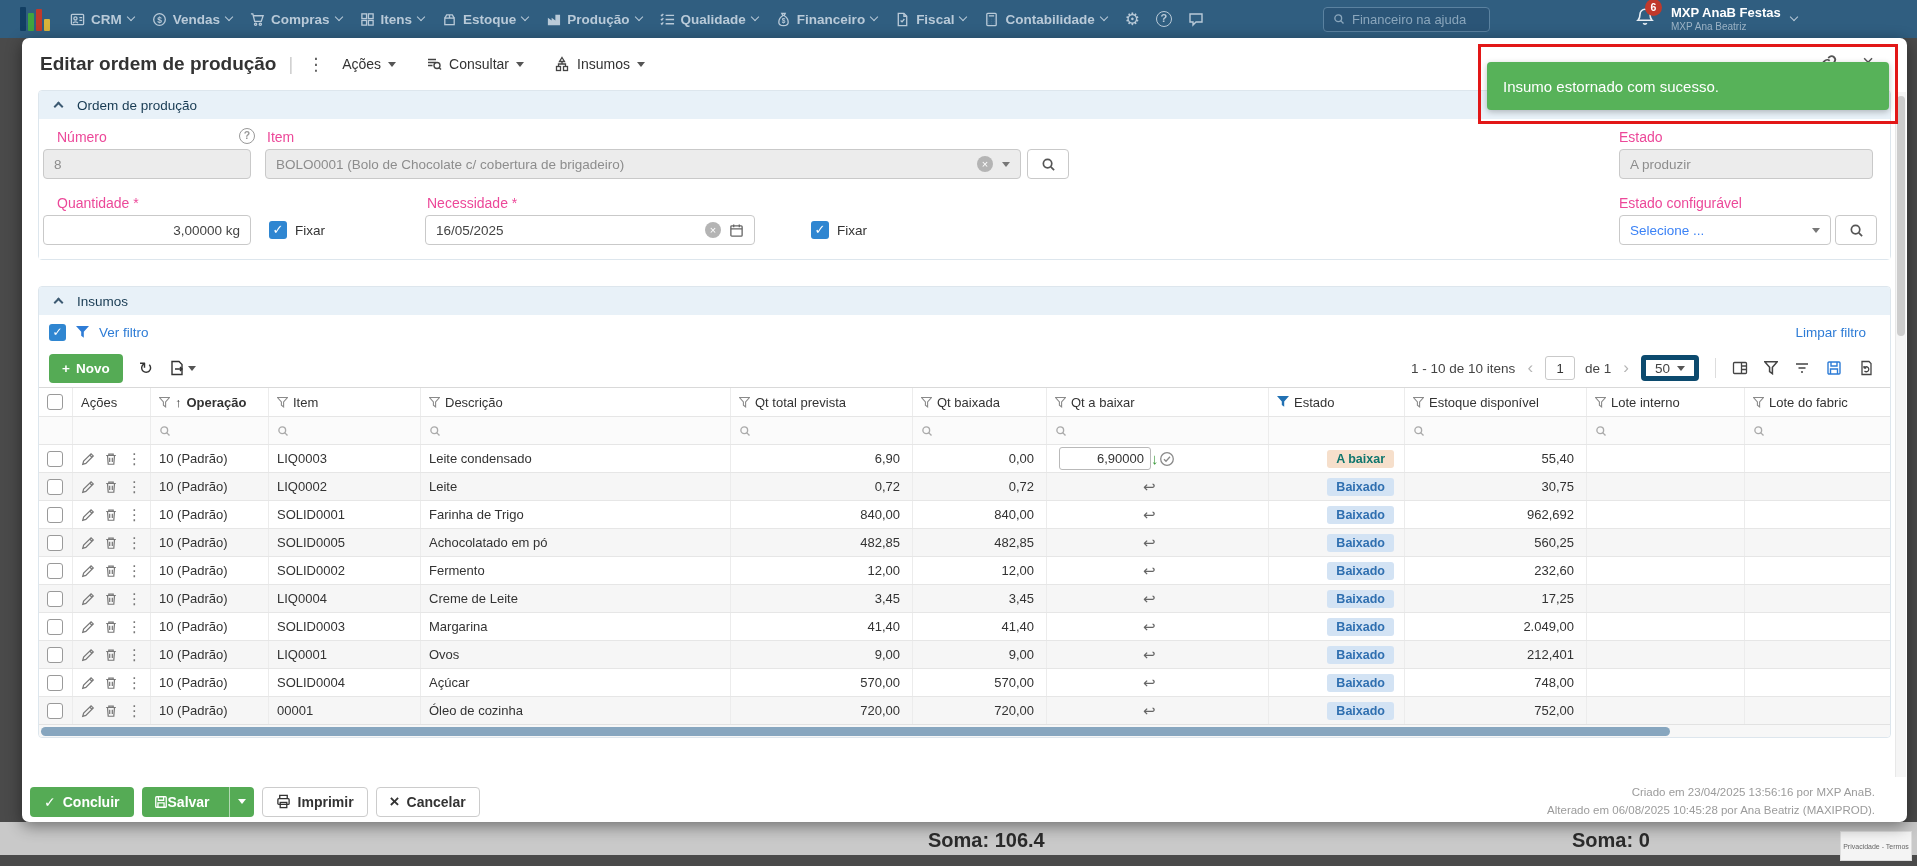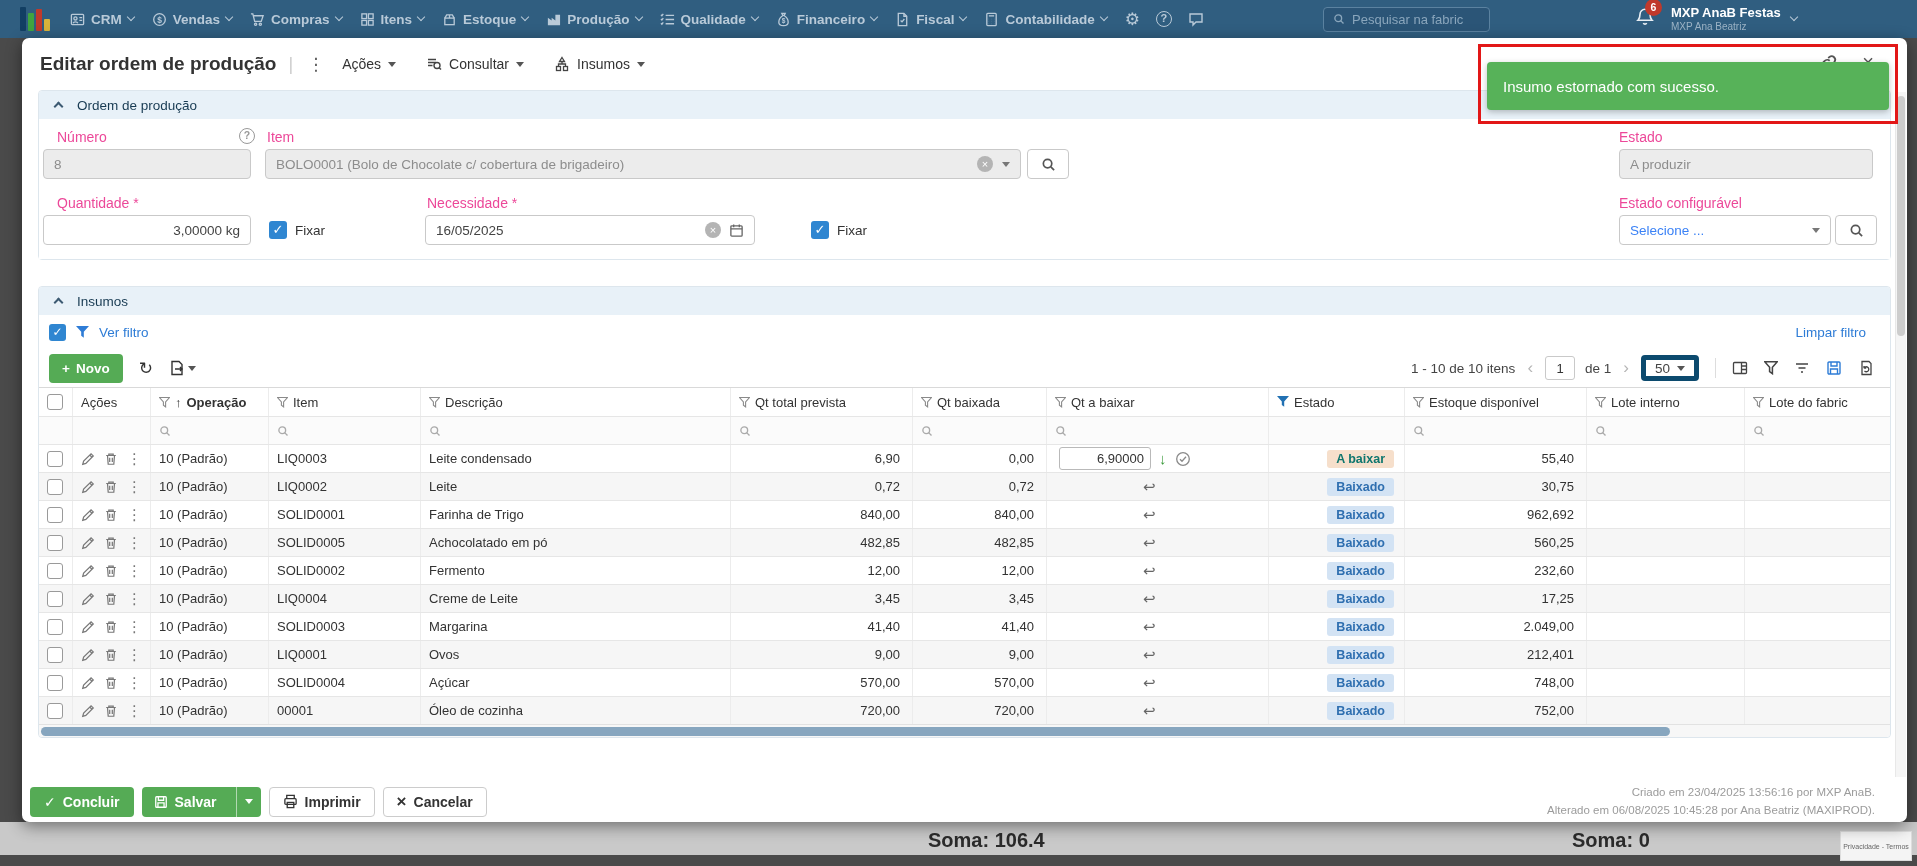--- a/index.html
+++ b/index.html
@@ -95,39 +95,39 @@
   .num { justify-content:flex-end; padding-right:12px; }
   .hfun { flex:0 0 auto; }
   .sorted { font-weight:bold; }
   .sortarr { color:#333; font-weight:bold; }
   .frow { background:#fbfbfb; height:28px; }
   .alt { background:#f6f6f6; }
   .rbox { width:16px; height:16px; border:1.5px solid #9a9a9a; border-radius:3px; background:#fff; cursor:pointer; }
   .cact { gap:9px; color:#777; }
   .kb { font-size:15px; cursor:pointer; }
   .qta { padding-left:12px; gap:8px; }
-  .qta-edit { display:flex; align-items:center; gap:8px; }
+  .qta-edit { display:flex; align-items:center; }
   .qta input { width:92px; height:23px; border:1px solid #b9b9b9; border-radius:3px; text-align:right;
                padding-right:6px; font-size:13px; font-family:inherit; color:#333; }
   .dn { color:#3f9c3f; font-weight:bold; font-size:15px; cursor:pointer; }
   .undo { margin-left:84px; color:#666; font-size:15px; cursor:pointer; }
   .cest { justify-content:flex-end; padding-right:10px; }
   .bdg { padding:2px 9px; border-radius:3px; font-size:12.5px; font-weight:bold; }
   .warn { background:#f6dfcb; color:#0f766e; }
   .info { background:#d3e3f4; color:#2f6fb0; }
   .hscroll { height:13px; border-top:1px solid #e2e2e2; background:#f7f7f7; position:relative; border-radius:0 0 4px 4px; }
   .hthumb { position:absolute; left:2px; top:2px; height:9px; width:88%; background:#87a6bf; border-radius:5px; cursor:grab; }
 
   .reservas { margin:20px 16px 0; border-radius:4px; }
 
   .m-footer { flex:0 0 41px; margin-top:auto; display:flex; align-items:center; padding:0 10px 0 8px; gap:8px; position:relative; }
   .btng { height:30px; background:#55ab55; color:#fff; font-weight:bold; font-size:14px; border-radius:4px;
           display:flex; align-items:center; gap:7px; padding:0 14px; cursor:pointer; }
   .split { padding:0; }
-  .split .mainseg { display:flex; align-items:center; gap:7px; padding:0 12px; }
+  .split .mainseg { display:flex; align-items:center; padding:0 12px; }
   .split .caretseg { border-left:1px solid rgba(255,255,255,.55); padding:0 8px; height:100%; display:flex; align-items:center; }
   .caret-w { width:0; height:0; border-left:4px solid transparent; border-right:4px solid transparent; border-top:5px solid #fff; }
   .btnw { height:30px; background:#fff; border:1px solid #ccc; color:#333; font-weight:bold; font-size:14px;
           border-radius:4px; display:flex; align-items:center; gap:7px; padding:0 13px; cursor:pointer; }
   .credits { margin-left:auto; text-align:right; font-size:11.5px; color:#9b9b9b; line-height:1.55; padding-right:22px; }
 
   .vscroll { position:absolute; right:1px; top:54px; bottom:45px; width:11px; background:#f5f5f5; border-left:1px solid #e8e8e8; }
   .vthumb { position:absolute; top:4px; left:1px; width:8px; height:240px; background:#cdcdcd; border-radius:4px; cursor:grab; }
 
   
@@ -247,21 +247,21 @@
           <path d="M2 3h12v8H8l-3 3v-3H2z"></path>
         </svg>
     </span>
 
     <span class="nav-right">
       <span class="nav-search">
         <svg width="12" height="12" viewBox="0 0 16 16" fill="none" stroke="currentColor" stroke-width="1.8">
             <circle cx="7" cy="7" r="4.5"></circle>
             <path d="M10.5 10.5L14 14"></path>
           </svg>
-        <span>Pesquisar na fabric</span>
+        <span>Financeiro na ajuda</span>
       </span>
       <span class="bell-wrap">
         <svg width="20" height="22" viewBox="0 0 16 16" fill="none" stroke="#e8eef3" stroke-width="1.3">
             <path d="M8 1.8a4 4 0 0 1 4 4c0 3.2 1 4.2 1.6 4.8H2.4C3 10 4 9 4 5.8a4 4 0 0 1 4-4z"></path>
             <path d="M6.7 12.8a1.4 1.4 0 0 0 2.6 0"></path>
           </svg>
         <span class="badge">6</span>
       </span>
       <span class="user">
         <div class="uname">MXP AnaB Festas</div>

